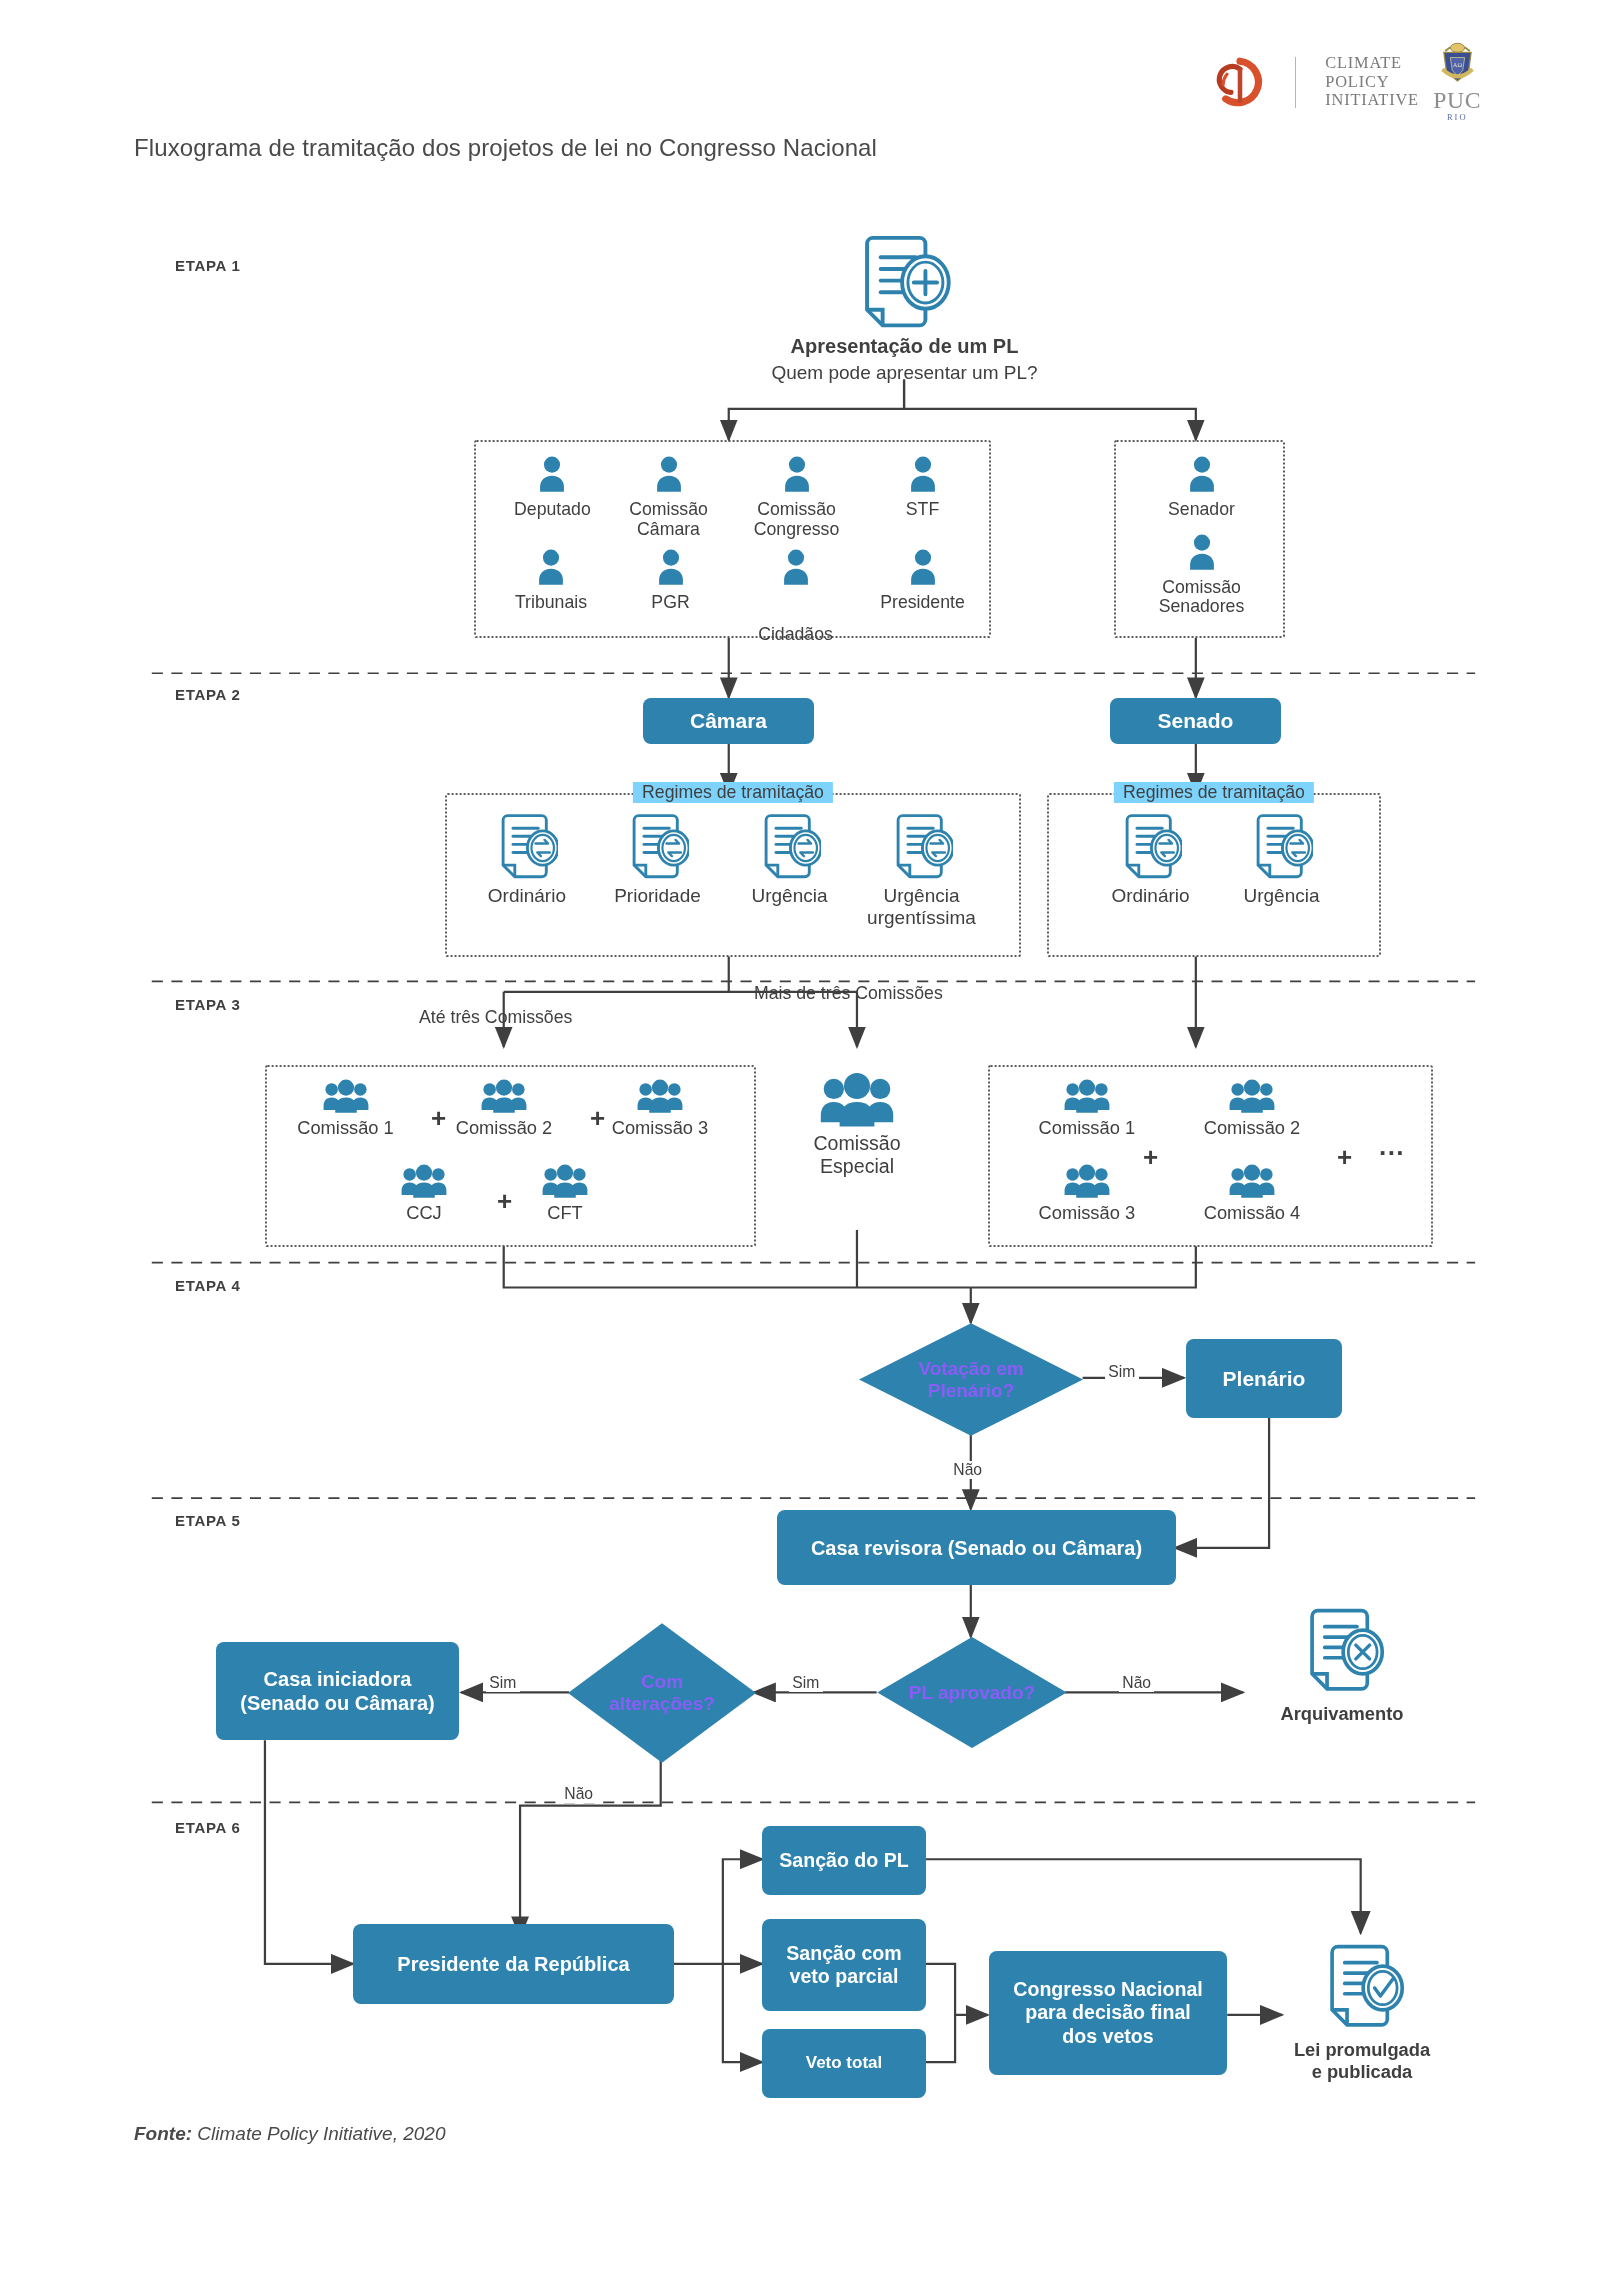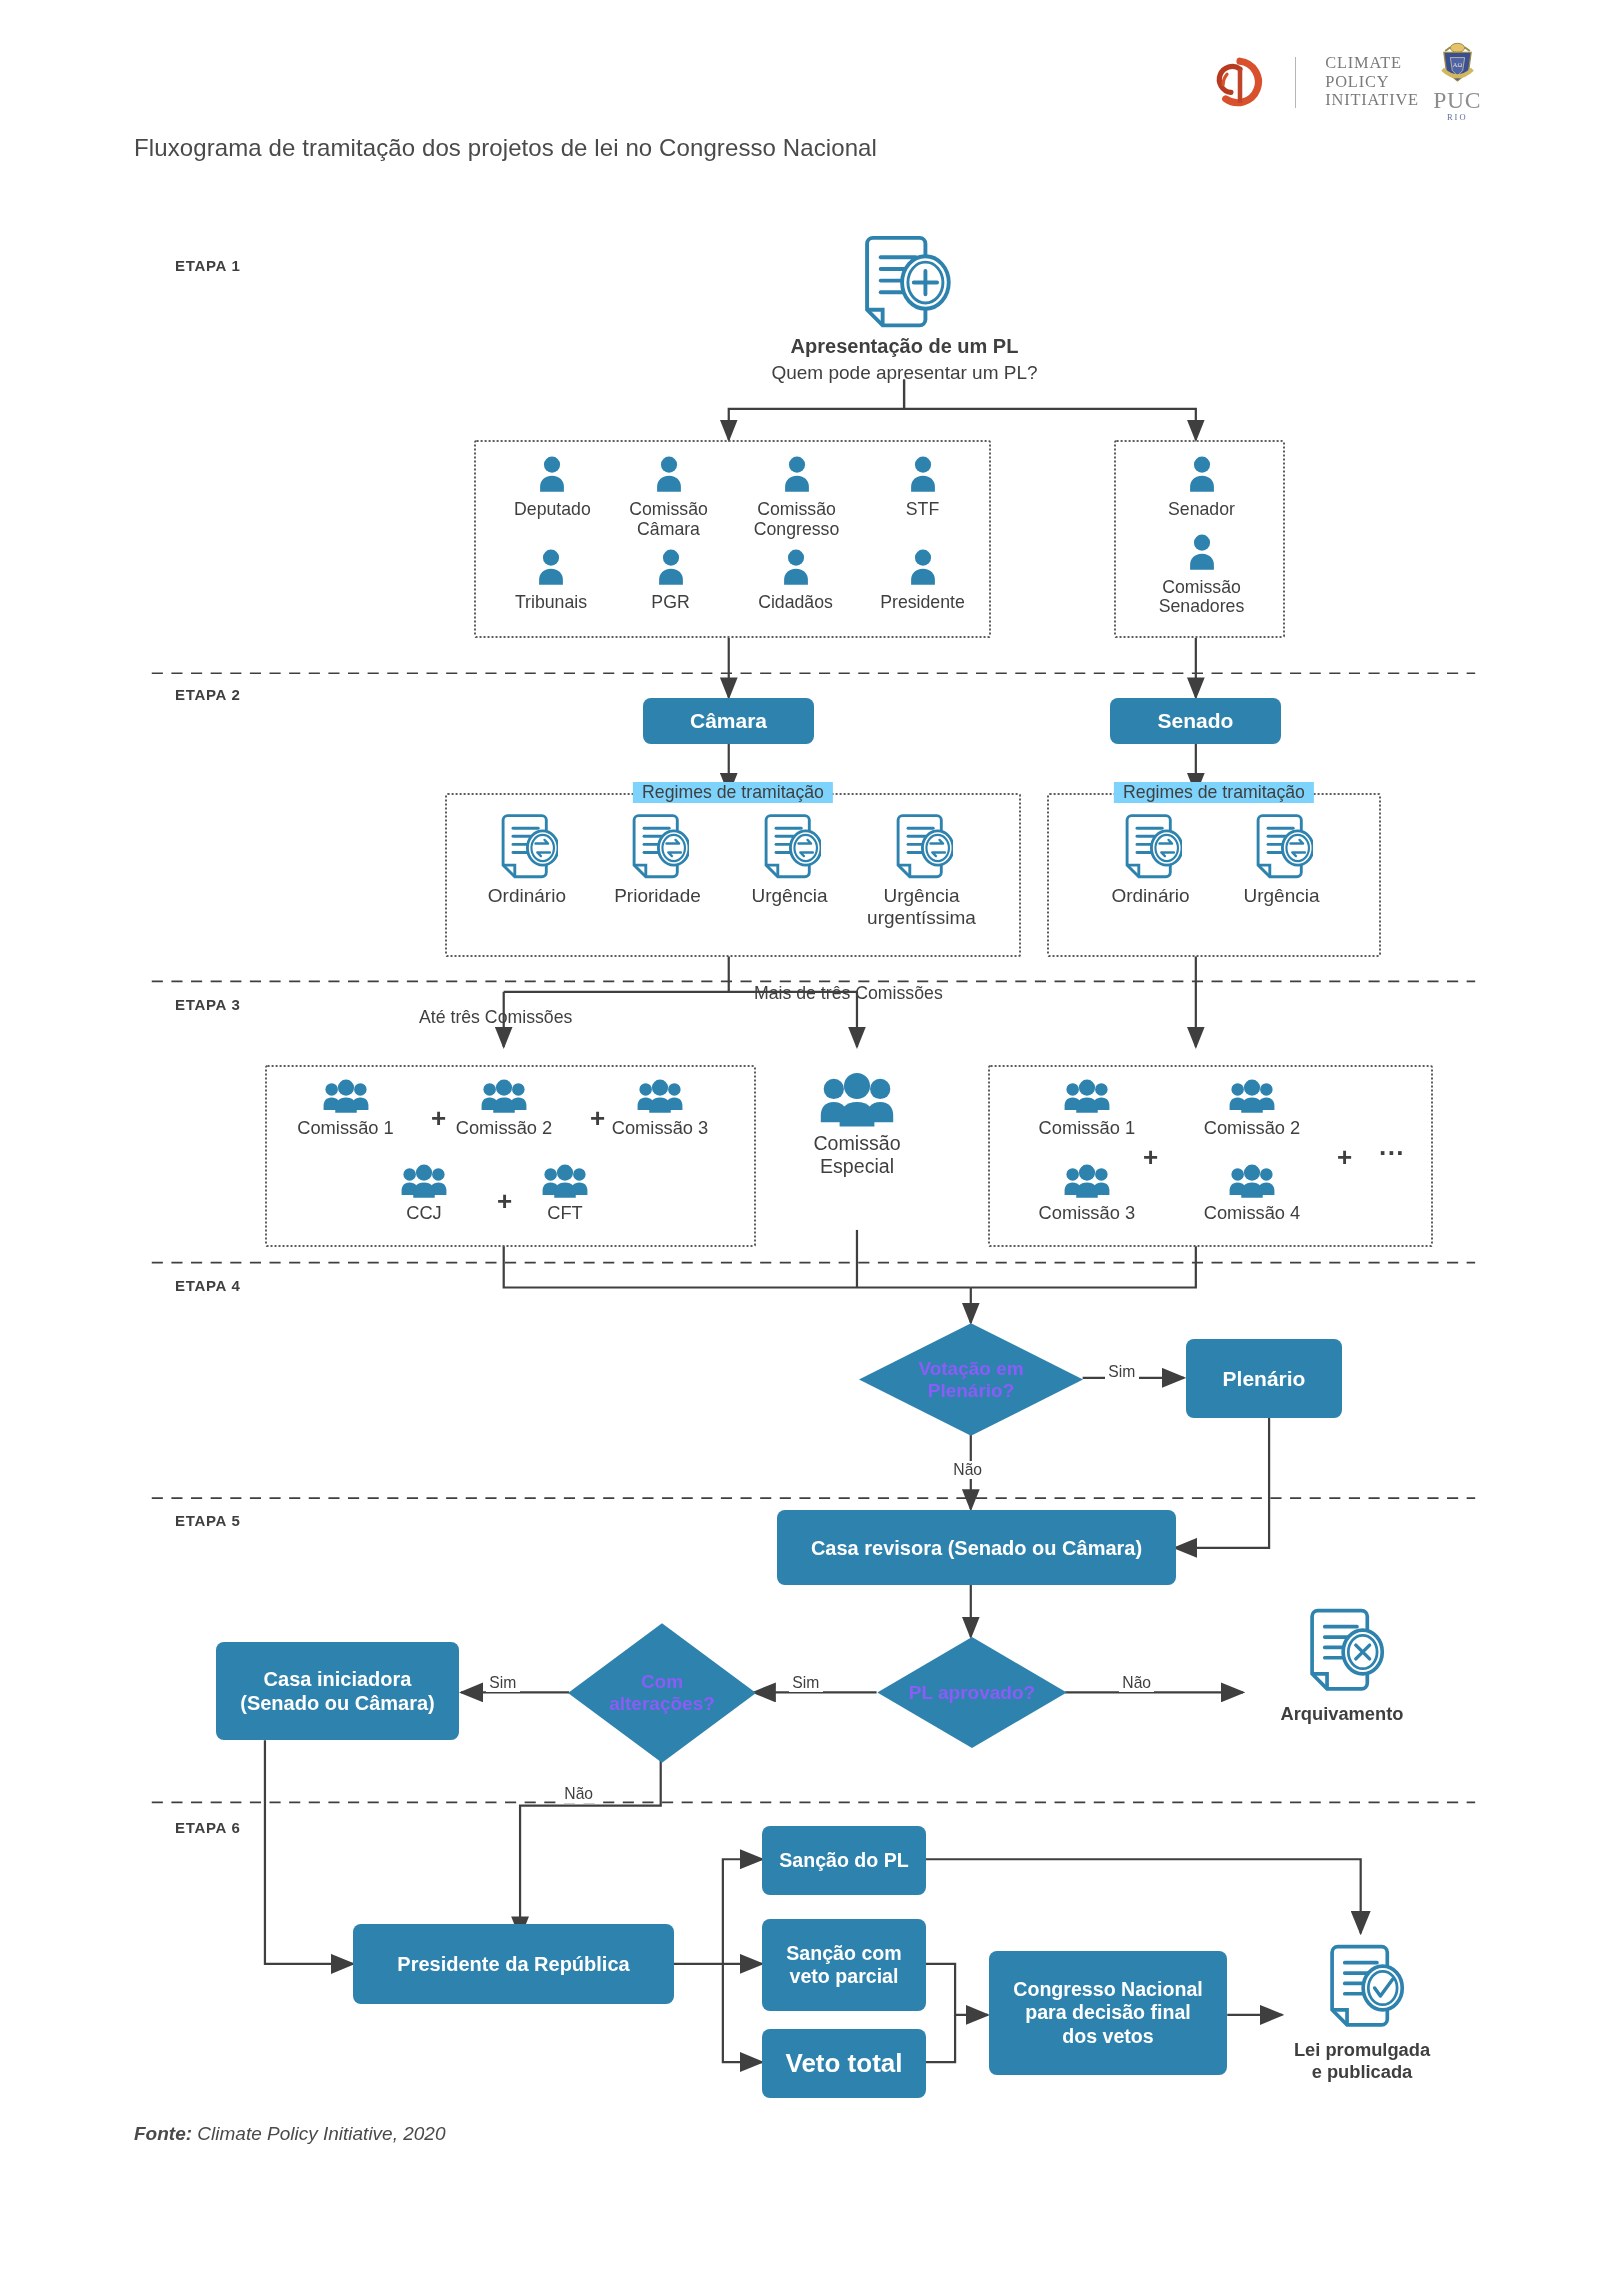--- a/index.html
+++ b/index.html
@@ -232,21 +232,21 @@
       </svg>
     <div class="person-label">Tribunais</div>
   </div>
   <div class="person-item" style="left:126px;top:107px;">
     <svg width="34" height="41" viewBox="0 0 40 48">
         <circle cx="20" cy="10" r="9.5" fill="#2e82ae"></circle>
         <path d="M20 23c-9 0-14 6-14 13v6h28v-6c0-7-5-13-14-13z" fill="#2e82ae"></path>
       </svg>
     <div class="person-label">PGR</div>
   </div>
-  <div class="person-item" style="left:251px;top:107px;">
+  <div class="person-item" style="left:251px;top:107px;gap:32px;">
     <svg width="34" height="41" viewBox="0 0 40 48">
         <circle cx="20" cy="10" r="9.5" fill="#2e82ae"></circle>
         <path d="M20 23c-9 0-14 6-14 13v6h28v-6c0-7-5-13-14-13z" fill="#2e82ae"></path>
       </svg>
     <div class="person-label">Cidadãos</div>
   </div>
   <div class="person-item" style="left:378px;top:107px;">
     <svg width="34" height="41" viewBox="0 0 40 48">
         <circle cx="20" cy="10" r="9.5" fill="#2e82ae"></circle>
         <path d="M20 23c-9 0-14 6-14 13v6h28v-6c0-7-5-13-14-13z" fill="#2e82ae"></path>
@@ -582,21 +582,21 @@
 
 <div class="abs bluebox" style="left:353px;top:1924px;width:321px;height:80px;font-size:20px;">Presidente da República</div>
 
 <div class="abs bluebox" style="left:762px;top:1826px;width:164px;height:69px;font-size:19.6px;">Sanção do PL</div>
 
 <div class="abs bluebox" style="left:762px;top:1919px;width:164px;height:92px;font-size:19.6px;flex-direction:column;">
   <div>Sanção com</div>
   <div>veto parcial</div>
 </div>
 
-<div class="abs bluebox" style="left:762px;top:2029px;width:164px;height:69px;font-size:26px;">Veto total</div>
+<div class="abs bluebox" style="left:762px;top:2029px;width:164px;height:69px;font-size:17px;">Veto total</div>
 
 <div class="abs bluebox" style="left:989px;top:1951px;width:238px;height:124px;font-size:19.6px;flex-direction:column;">
   <div>Congresso Nacional</div>
   <div>para decisão final</div>
   <div>dos vetos</div>
 </div>
 
 <div class="abs" style="left:1281px;top:1942px;width:162px;display:flex;flex-direction:column;align-items:center;">
   <svg width="86" height="92" viewBox="0 0 70 80">
     <path d="M14 4 h38 a5 5 0 0 1 5 5 v58 a5 5 0 0 1 -5 5 h-30 l-13 -13 v-50 a5 5 0 0 1 5 -5 z" fill="none" stroke="#2e82ae" stroke-width="3.2"></path>

